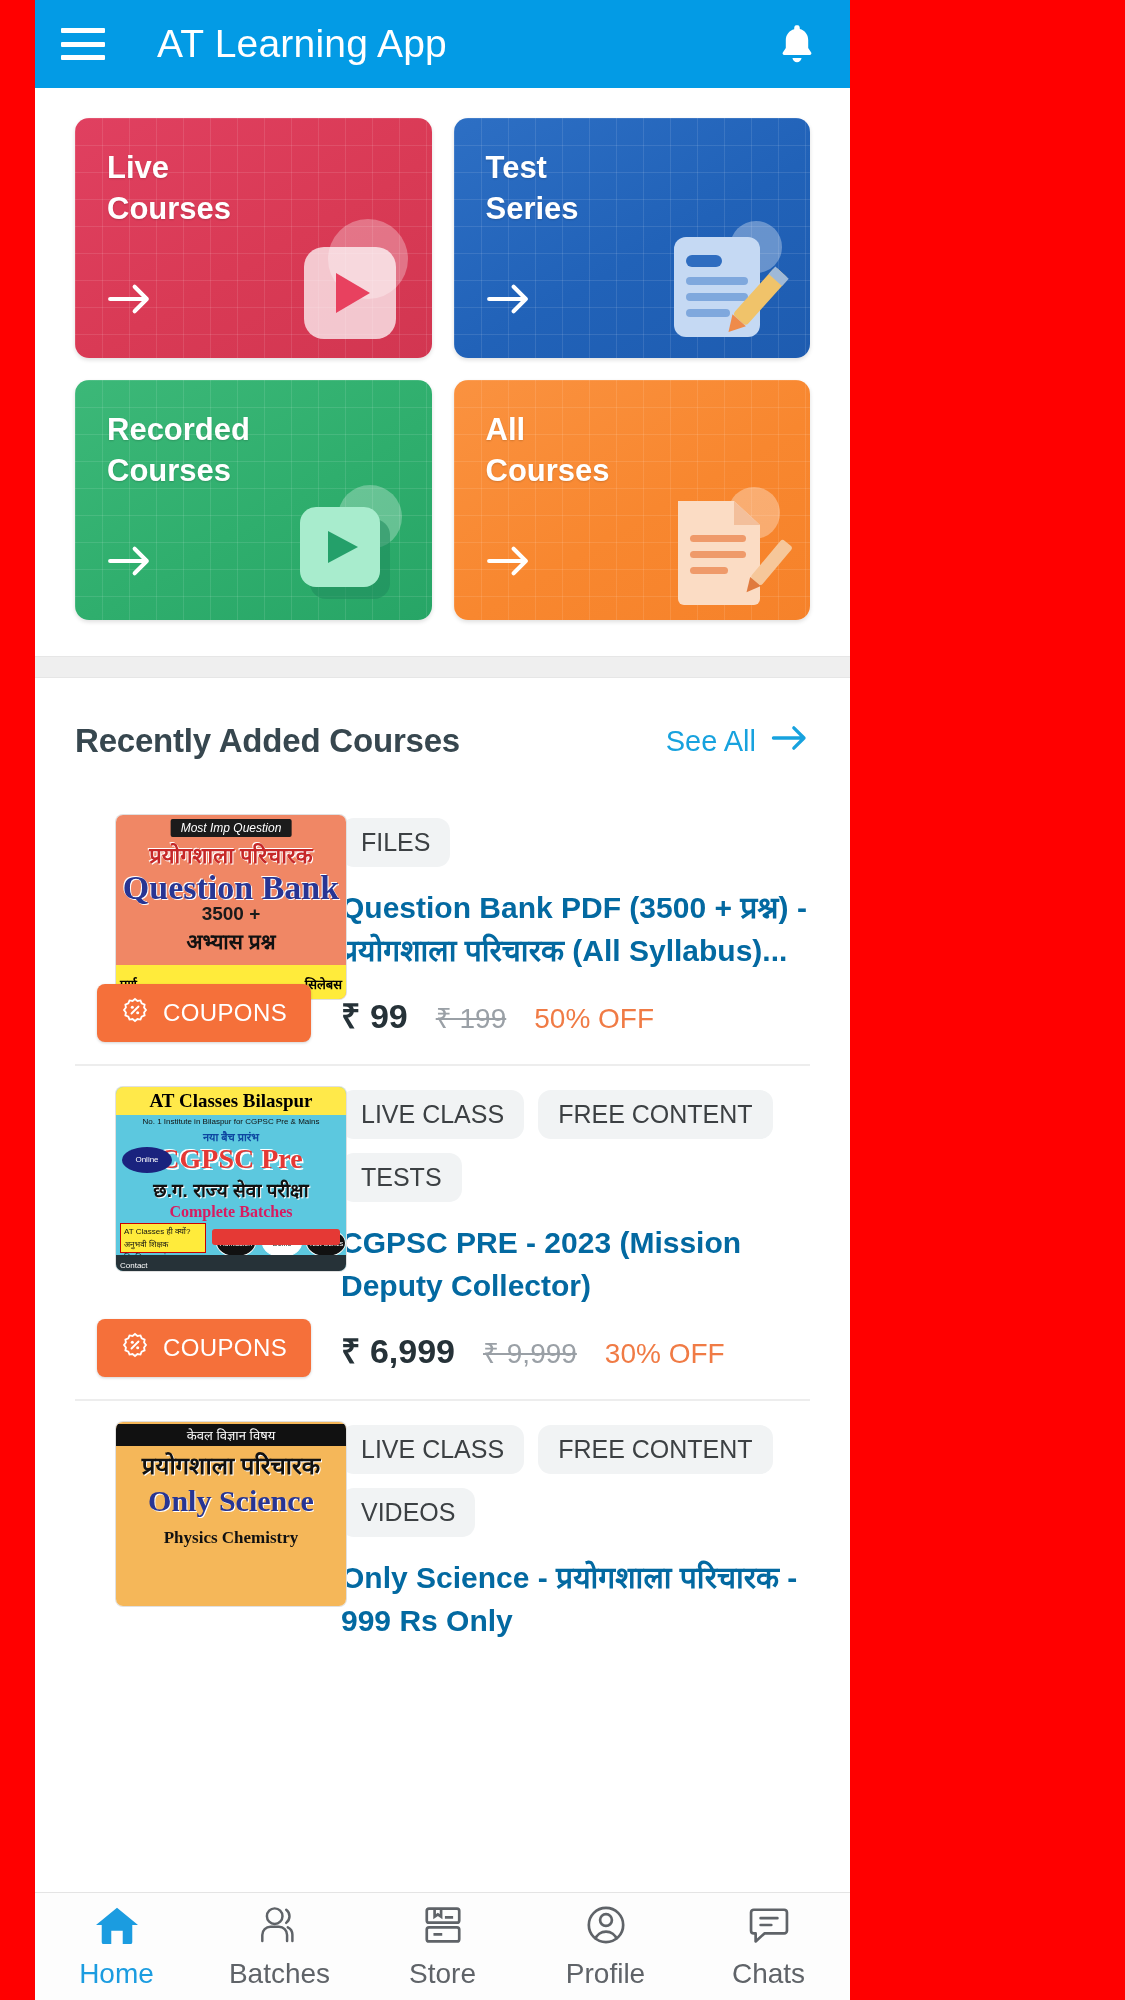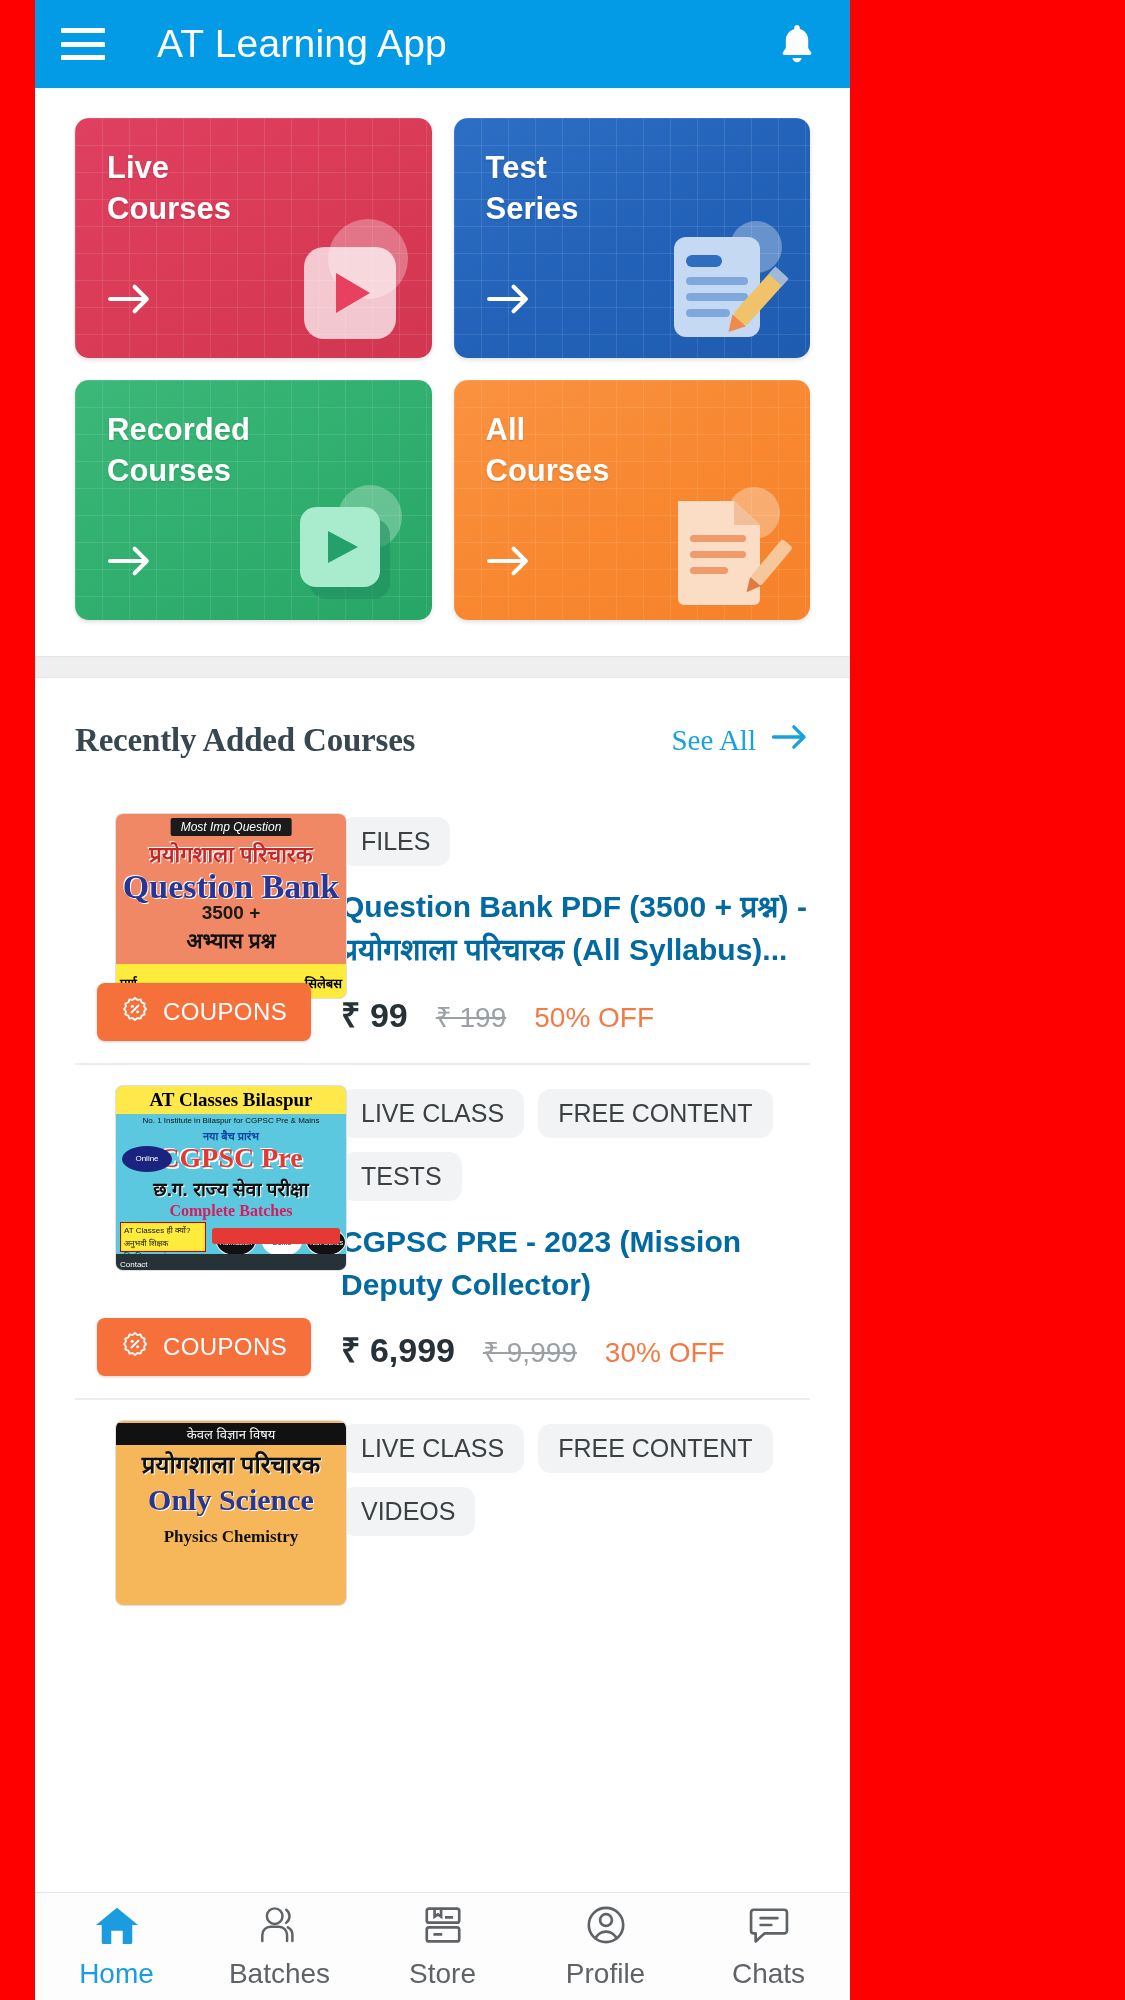--- a/index.html
+++ b/index.html
@@ -90,21 +90,20 @@
   .strip { height:22px; background:#efefef; border-top:1px solid #e6e6e6; border-bottom:1px solid #e6e6e6; flex-shrink:0; }
 
   
   .section {
     background:#fff;
     padding:44px 40px 0 40px;
   }
   .section-head {
     display:flex; align-items:center; justify-content:space-between;
     padding-bottom:34px;
-    font-family:Liberation Serif, serif;
   }
   .section-title { font-size:33px; font-weight:bold; color:#37474F; letter-spacing:-.2px; }
   .see-all { display:flex; align-items:center; gap:14px; color:#17A2DE; font-size:29px; }
 
   
   .course {
     display:flex;
     gap:34px;
     padding:20px 0 26px 0;
     border-bottom:2px solid #ededed;
@@ -426,20 +425,21 @@
               <div class="subj">Physics   Chemistry</div>
             </div>
           </div>
         </div>
         <div class="course-info">
           <div class="badges">
             <span class="badge">LIVE CLASS</span>
             <span class="badge">FREE CONTENT</span>
             <span class="badge">VIDEOS</span>
           </div>
+          <div class="course-title">Only Science - प्रयोगशाला परिचारक - 999 Rs Only</div>
         </div>
       </div>
 
     </div>
   </div>
 
   <div class="bottomnav">
 
     <div class="nav-item active">
       <span>

